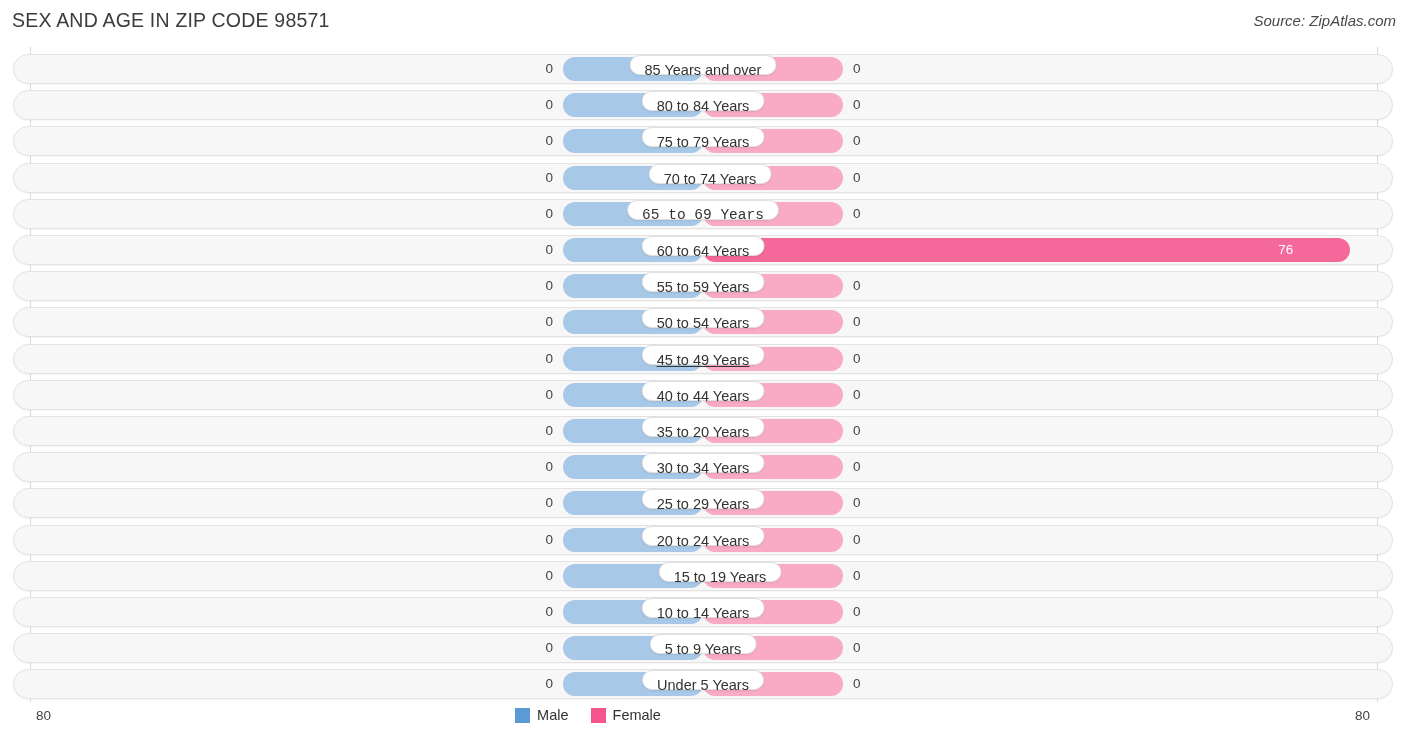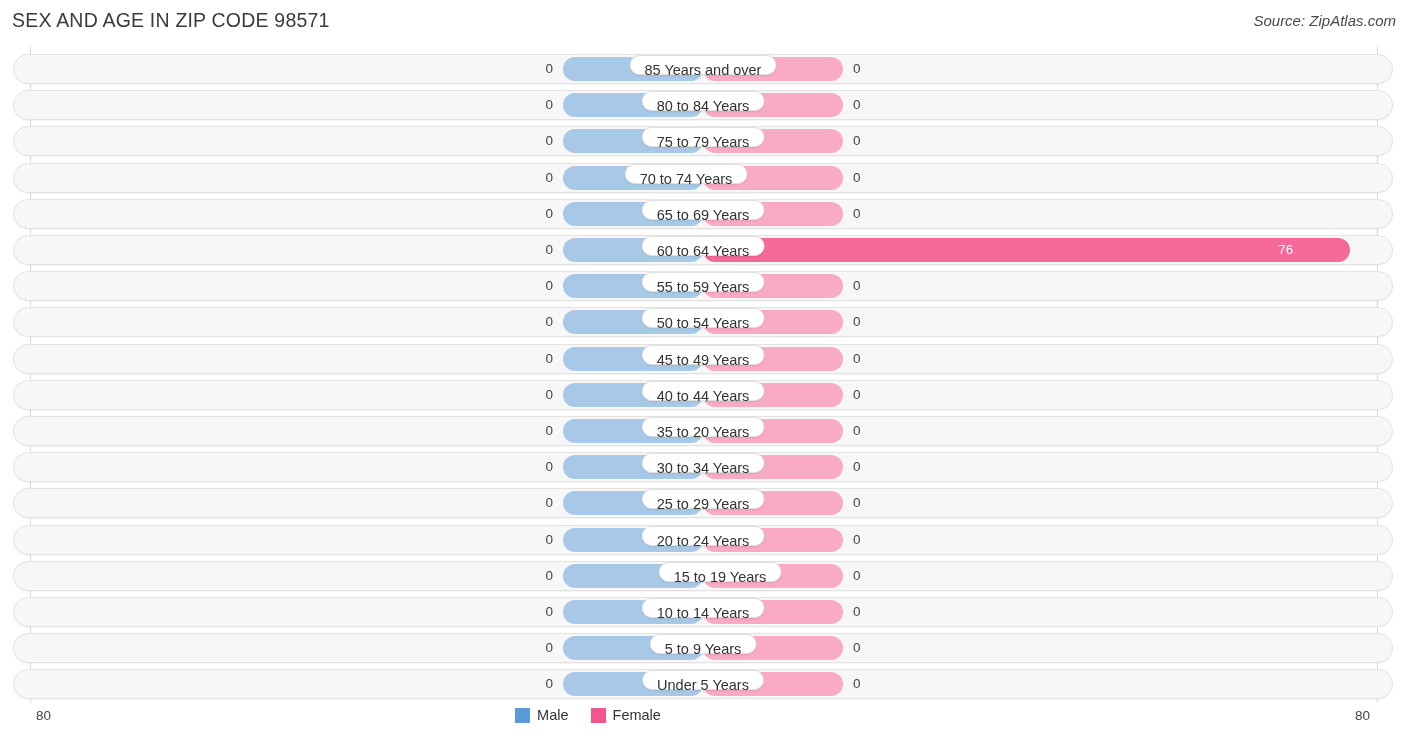--- a/index.html
+++ b/index.html
@@ -211,29 +211,29 @@
         <div class="val left" style="left: 493px; width: 60px;">0</div>
         <div class="val right" style="left: 853px; width: 60px;">0</div>
         <div class="pill" style="left: 703px;">75 to 79 Years</div>
       </div>
       <div class="row" style="top: 115.6px;"></div>
       <div class="barlayer" style="top: 115.6px;">
         <div class="bar male" style="left: 563px; width: 140px;"></div>
         <div class="bar female" style="left: 703px; width: 140px;"></div>
         <div class="val left" style="left: 493px; width: 60px;">0</div>
         <div class="val right" style="left: 853px; width: 60px;">0</div>
-        <div class="pill" style="left: 686px;">70 to 74 Years</div>
+        <div class="pill" style="left: 710px;">70 to 74 Years</div>
       </div>
       <div class="row" style="top: 151.8px;"></div>
       <div class="barlayer" style="top: 151.8px;">
         <div class="bar male" style="left: 563px; width: 140px;"></div>
         <div class="bar female" style="left: 703px; width: 140px;"></div>
         <div class="val left" style="left: 493px; width: 60px;">0</div>
         <div class="val right" style="left: 853px; width: 60px;">0</div>
-        <div class="pill" style="left: 703px;">65 to 69 Years</div>
+        <div class="pill" style="left: 703px; font-family: Liberation Mono, monospace;">65 to 69 Years</div>
       </div>
       <div class="row" style="top: 188px;"></div>
       <div class="barlayer" style="top: 188px;">
         <div class="bar male" style="left: 563px; width: 140px;"></div>
         <div class="bar female hi" style="left: 703px; width: 647.3px;"></div>
         <div class="val left" style="left: 493px; width: 60px;">0</div>
         <div class="val inbar" style="left: 1278.3px; width: 60px;">76</div>
         <div class="pill" style="left: 703px;">60 to 64 Years</div>
       </div>
       <div class="row" style="top: 224.2px;"></div>
@@ -251,21 +251,21 @@
         <div class="val left" style="left: 493px; width: 60px;">0</div>
         <div class="val right" style="left: 853px; width: 60px;">0</div>
         <div class="pill" style="left: 703px;">50 to 54 Years</div>
       </div>
       <div class="row" style="top: 296.6px;"></div>
       <div class="barlayer" style="top: 296.6px;">
         <div class="bar male" style="left: 563px; width: 140px;"></div>
         <div class="bar female" style="left: 703px; width: 140px;"></div>
         <div class="val left" style="left: 493px; width: 60px;">0</div>
         <div class="val right" style="left: 853px; width: 60px;">0</div>
-        <div class="pill" style="left: 703px;">45 to 49 Years</div>
+        <div class="pill" style="left: 703px; text-decoration: underline;">45 to 49 Years</div>
       </div>
       <div class="row" style="top: 332.8px;"></div>
       <div class="barlayer" style="top: 332.8px;">
         <div class="bar male" style="left: 563px; width: 140px;"></div>
         <div class="bar female" style="left: 703px; width: 140px;"></div>
         <div class="val left" style="left: 493px; width: 60px;">0</div>
         <div class="val right" style="left: 853px; width: 60px;">0</div>
         <div class="pill" style="left: 703px;">40 to 44 Years</div>
       </div>
       <div class="row" style="top: 369px;"></div>

